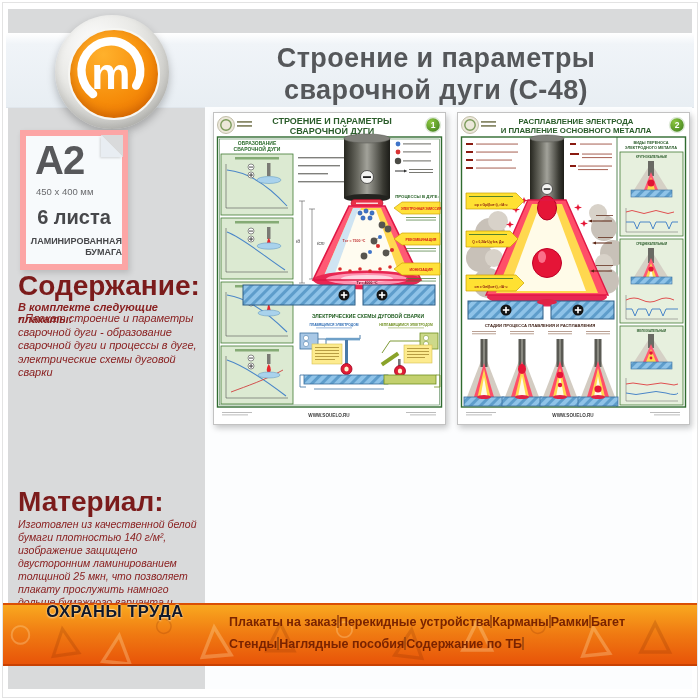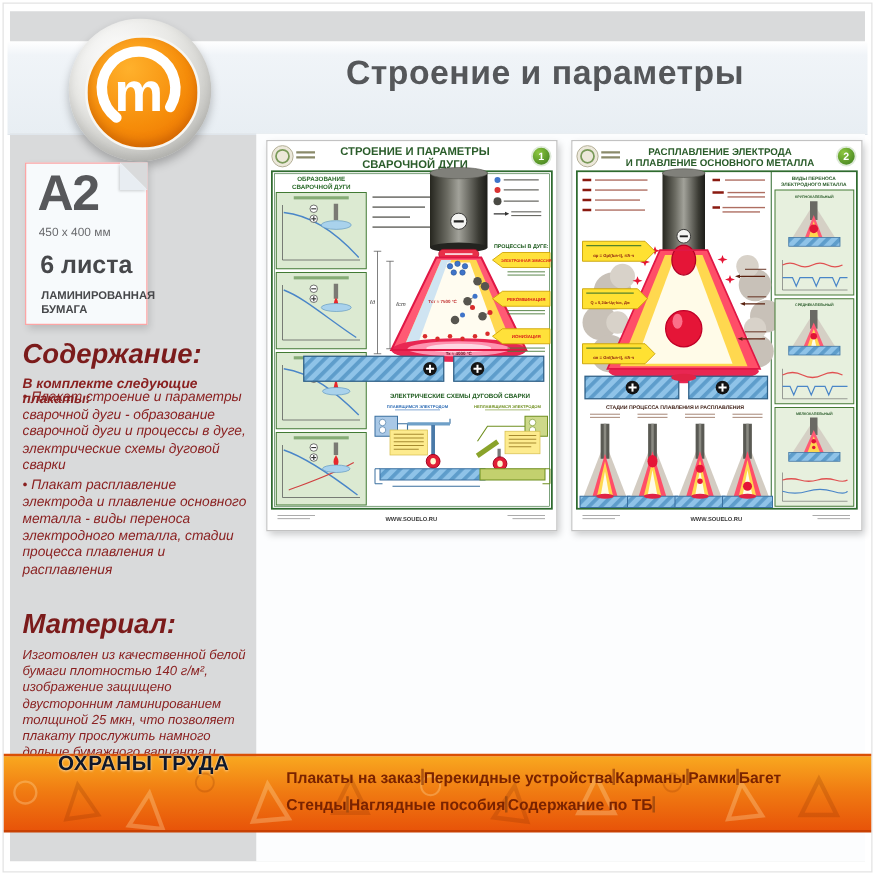--- a/index.html
+++ b/index.html
@@ -7,29 +7,29 @@
   .card-border{position:absolute;left:2px;top:2px;width:694px;height:694px;border:1px solid #e3e3e3;}
   .gray-bg{position:absolute;left:8px;top:9px;width:684px;height:680px;background:#d9dadb;}
   .header-band{position:absolute;left:6px;top:33px;width:688px;height:74px;background:linear-gradient(180deg,#ffffff 0%,#f0f4f8 15%,#e8eef3 100%);border-bottom:1px solid #e0e6ec;}
   .content-bg{position:absolute;left:205px;top:107px;width:487px;height:582px;background:#fcfdfe;}
   .page-title{position:absolute;left:185px;top:42px;width:502px;text-align:center;font-size:27px;font-weight:bold;color:#55575a;line-height:32px;letter-spacing:.4px;}
   
   .logo-sphere{position:absolute;left:55px;top:15px;width:114px;height:114px;border-radius:50%;background:radial-gradient(circle at 35% 28%,#fefefe 0%,#e9e9e6 40%,#c9c9c5 75%,#b0b0ab 100%);box-shadow:0 4px 8px rgba(0,0,0,.25), inset 0 -5px 9px rgba(0,0,0,.12);cursor:pointer;}
   .logo-orange{position:absolute;left:13px;top:13px;width:88px;height:88px;border-radius:50%;background:radial-gradient(circle at 38% 28%,#ffb12c 0%,#f68d0a 55%,#e86c00 100%);border:2px solid #f6f6f3;box-shadow:inset 0 -4px 8px rgba(150,60,0,.35);}
   .logo-orange svg{position:absolute;left:0;top:0;}
   
-  .paper{position:absolute;left:20px;top:130px;width:96px;height:128px;background:#f7fafc;border:1px solid #fca5a5;box-shadow:2px 3px 6px rgba(0,0,0,.14);}
+  .paper{position:absolute;left:20px;top:130px;width:96px;height:128px;background:#f7fafc;border:6px solid #fca5a5;box-shadow:2px 3px 6px rgba(0,0,0,.14);}
   .paper-fold{position:absolute;right:-1px;top:-1px;width:0;height:0;border-style:solid;border-width:0 22px 22px 0;border-color:transparent #d9dadb transparent transparent;}
   .paper-fold2{position:absolute;right:-1px;top:-1px;width:0;height:0;border-style:solid;border-width:22px 0 0 22px;border-color:transparent transparent transparent #e8edf2;filter:drop-shadow(-1px 1px 1px rgba(0,0,0,.15));}
   .paper-a2{position:absolute;left:9px;top:2px;font-size:40px;font-weight:bold;color:#57585b;letter-spacing:-1px;}
   .paper-size{position:absolute;left:10px;top:50px;font-size:9.5px;color:#6a6b6e;}
   .paper-sheets{position:absolute;left:0;top:70px;width:100%;text-align:center;font-size:20px;font-weight:bold;color:#47484b;}
-  .paper-lam{position:absolute;left:0;top:100px;width:100%;text-align:left;font-size:9px;font-weight:bold;color:#47484b;line-height:11px;padding-left:12px;}
+  .paper-lam{position:absolute;left:0;top:100px;width:100%;text-align:right;font-size:9px;font-weight:bold;color:#47484b;line-height:11px;}
   
-  .sb-heading{position:absolute;left:18px;font-size:22px;font-weight:bold;font-style:italic;color:#7b1b1b;}
+  .sb-heading{position:absolute;left:18px;font-size:28px;font-weight:bold;color:#7b1b1b;}
   .sb-intro{position:absolute;left:18px;width:178px;font-size:11px;font-weight:bold;font-style:italic;color:#8a2121;}
   .sb-item{position:absolute;left:18px;width:180px;font-size:11px;font-style:italic;color:#8a2121;line-height:13.5px;}
   .sb-mat{position:absolute;left:18px;width:182px;font-size:10.5px;font-style:italic;color:#8a2121;line-height:13px;}
   
   .poster{position:absolute;top:112px;width:231px;height:311px;background:#ffffff;border:1px solid #c2c2c2;box-shadow:2px 3px 6px rgba(0,0,0,.22);cursor:pointer;}
   .poster svg{font-family:"Liberation Sans",sans-serif;}
   
   .footer-bar{position:absolute;left:3px;top:603px;width:694px;height:59px;background:linear-gradient(180deg,#f9a81f 0%,#f07b12 48%,#e85409 100%);border-top:2px solid #da4f05;border-bottom:2px solid #c84103;overflow:hidden;}
   .wm{position:absolute;line-height:1;font-weight:bold;pointer-events:none;}
   .wm-light{color:rgba(255,228,175,.30);}
@@ -47,20 +47,21 @@
 <body>
 
 <div class="stage">
   <div class="gray-bg"></div>
   <div class="header-band"></div>
   <div class="content-bg"></div>
   <div class="card-border"></div>
 
   <div class="page-title">
     <div>Строение и параметры</div>
+    <div>сварочной дуги (С-48)</div>
   </div>
 
   <div class="logo-sphere">
     <div class="logo-orange">
       <svg width="84" height="84" viewBox="0 0 80 80">
         <path d="M22,61 A28,28 0 1 1 63,53" stroke="#ffffff" stroke-width="8" fill="none" stroke-linecap="round"></path>
         <text x="39" y="56" text-anchor="middle" font-size="42" font-weight="bold" fill="#ffffff">m</text>
       </svg>
     </div>
   </div>
@@ -73,21 +74,20 @@
     <div class="paper-sheets">6 листа</div>
     <div class="paper-lam">
       <div>ЛАМИНИРОВАННАЯ</div>
       <div>БУМАГА</div>
     </div>
   </div>
 
   <div class="sb-heading" style="top:270px;">Содержание:</div>
   <div class="sb-intro" style="top:301px;">В комплекте следующие плакаты:</div>
   <div class="sb-item" style="top:312px;">• Плакат строение и параметры сварочной дуги - образование сварочной дуги и процессы в дуге, электрические схемы дуговой сварки</div>
-  <div class="sb-item" style="top:382px;">• Плакат расплавление электрода и плавление основного металла - виды переноса электродного металла,  стадии процесса плавления и расплавления</div>
 
   <div class="sb-heading" style="top:486px;">Материал:</div>
   <div class="sb-mat" style="top:518px;">Изготовлен из качественной белой бумаги плотностью 140 г/м², изображение защищено двусторонним ламинированием толщиной 25 мкн, что позволяет плакату прослужить намного дольше бумажного варианта и такой плакат не боится влаги - его смело можно протирать.</div>
 
   <div class="poster" style="left:213px;">
     <svg width="231" height="311" viewBox="0 0 231 311">
       <defs>
         <linearGradient id="p1el" x1="0" y1="0" x2="1" y2="0">
           <stop offset="0" stop-color="#26261f"></stop>
             <stop offset=".3" stop-color="#6b6b62"></stop>

